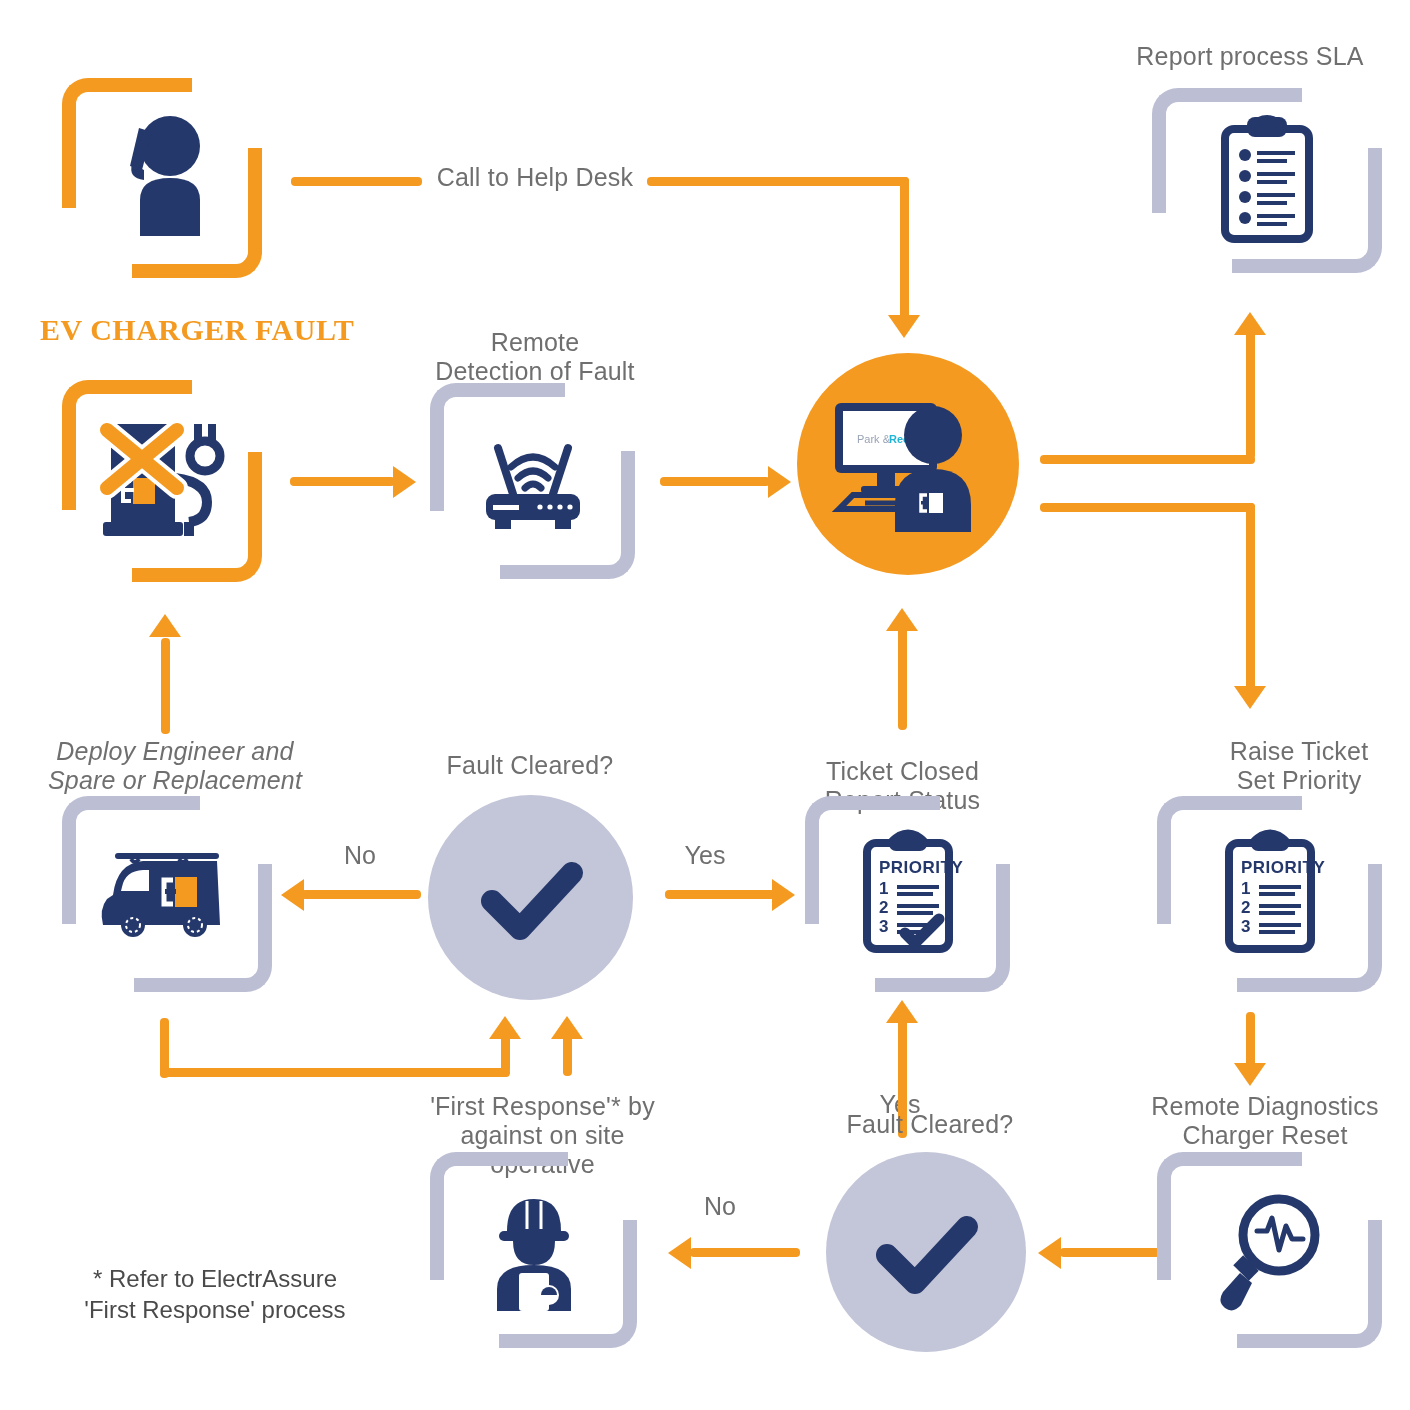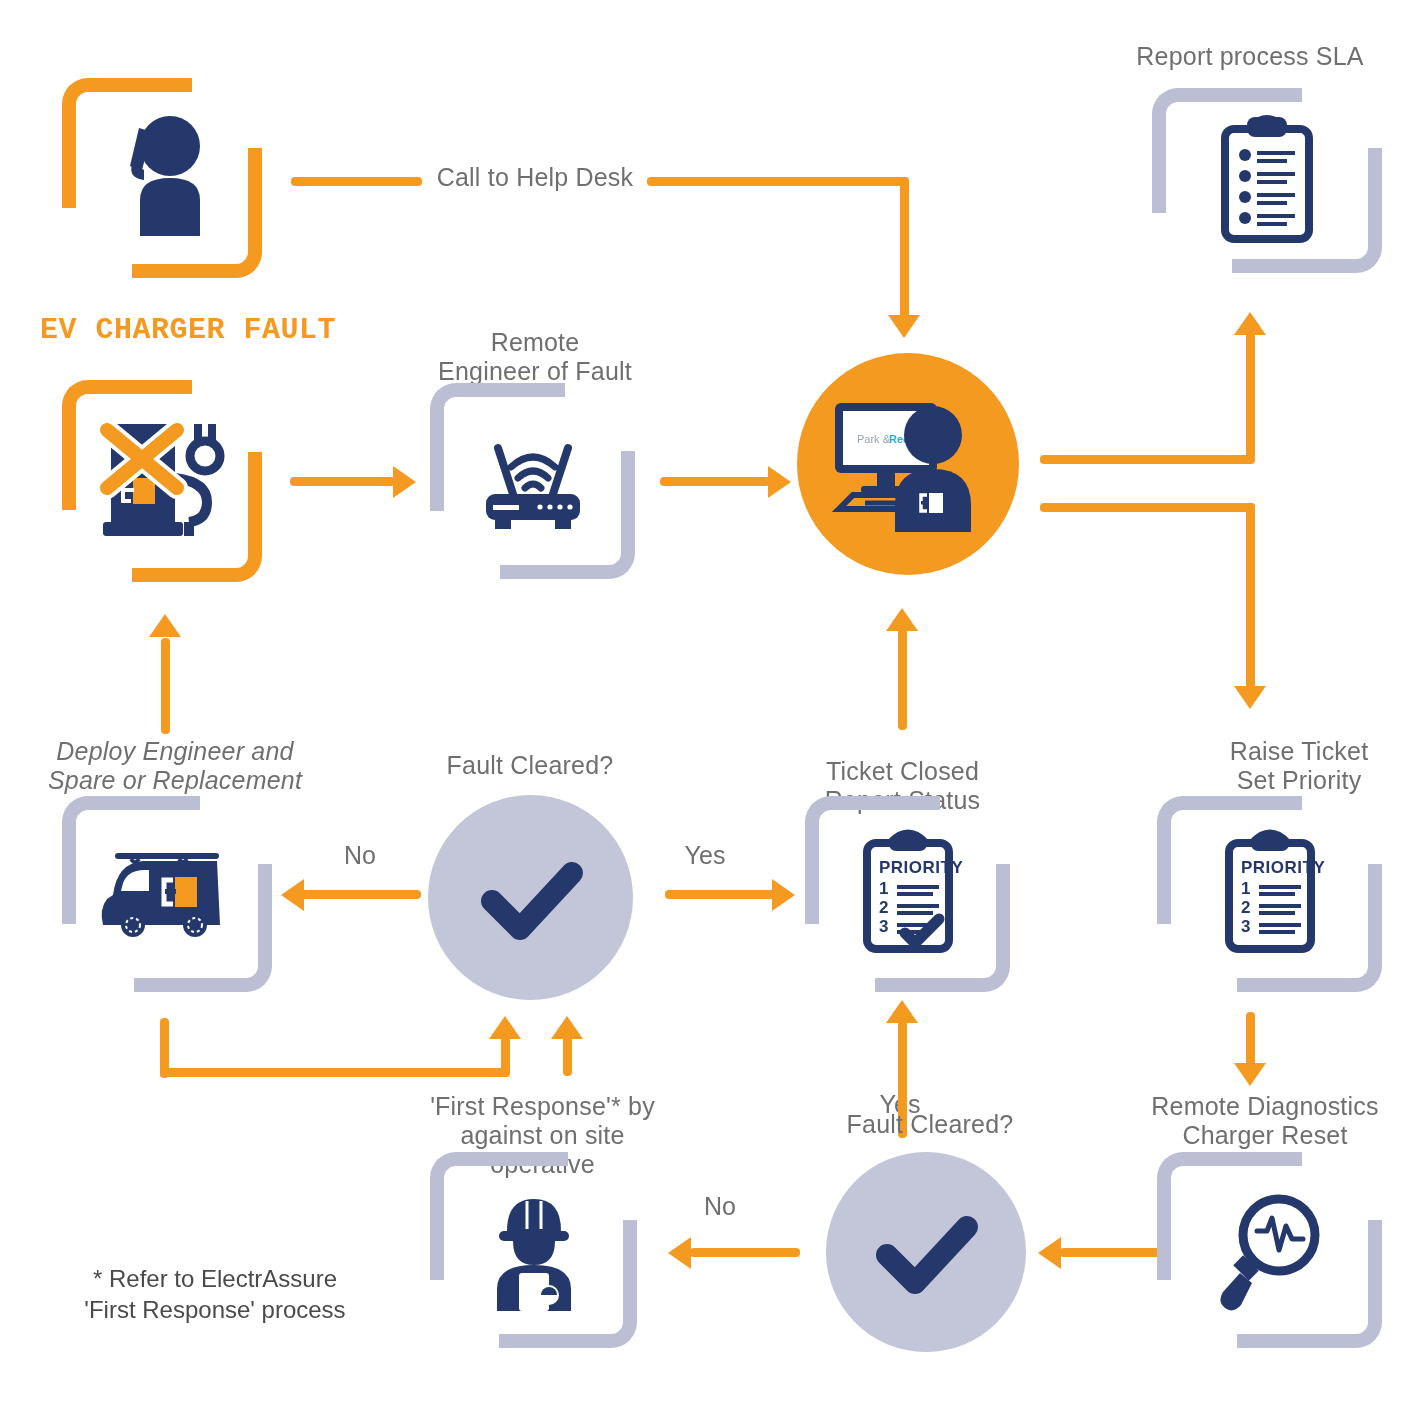--- a/index.html
+++ b/index.html
@@ -78,21 +78,21 @@
             <rect x="50" y="82" width="38" height="4"></rect>
             <rect x="50" y="90" width="30" height="4"></rect>
           <circle cx="38" cy="107" r="6"></circle>
             <rect x="50" y="103" width="38" height="4"></rect>
             <rect x="50" y="111" width="30" height="4"></rect>
         </g>
       </svg>
     </div>
   </div>
 
-  <div class="title-ev" style="left:40px;top:313px;font-family:Liberation Mono, monospace;">EV CHARGER FAULT</div>
+  <div class="title-ev" style="left:40px;top:313px;">EV CHARGER FAULT</div>
 
   <div class="bracket orange" style="left:62px;top:380px;width:200px;height:202px;">
     <div class="br-tl" style="width:130px;height:130px;"></div>
     <div class="br-br" style="width:130px;height:130px;"></div>
     <div class="inner">
       <svg width="170" height="150" viewBox="0 0 170 150">
         <rect x="34" y="18" width="64" height="104" fill="#25386B"></rect>
         <rect x="26" y="116" width="80" height="14" rx="3" fill="#25386B"></rect>
         <path d="M98 72 Q130 76 130 96 Q130 114 112 116" fill="none" stroke="#25386B" stroke-width="10"></path>
         <path d="M112 116 L112 130" stroke="#25386B" stroke-width="10"></path>
@@ -113,21 +113,21 @@
             <line x1="100" y1="24" x2="30" y2="82"></line>
         </g>
       </svg>
     </div>
   </div>
 
   <div class="hline" style="left:290px;top:477px;width:105px;"></div>
   <div class="arrow right" style="left:393px;top:466px;"></div>
 
   <div class="lbl" style="left:410px;top:328px;width:250px;">Remote
-Engineer of Fault</div>
+Detection of Fault</div>
   <div class="bracket grey" style="left:430px;top:383px;width:205px;height:196px;">
     <div class="br-tl" style="width:135px;height:128px;"></div>
     <div class="br-br" style="width:135px;height:128px;"></div>
     <div class="inner">
       <svg width="130" height="110" viewBox="0 0 130 110">
         <rect x="18" y="68" width="94" height="26" rx="9" fill="#25386B"></rect>
         <rect x="27" y="94" width="16" height="9" fill="#25386B"></rect>
         <rect x="87" y="94" width="16" height="9" fill="#25386B"></rect>
         <rect x="25" y="79" width="26" height="5" fill="#ffffff"></rect>
         <g fill="#ffffff">

